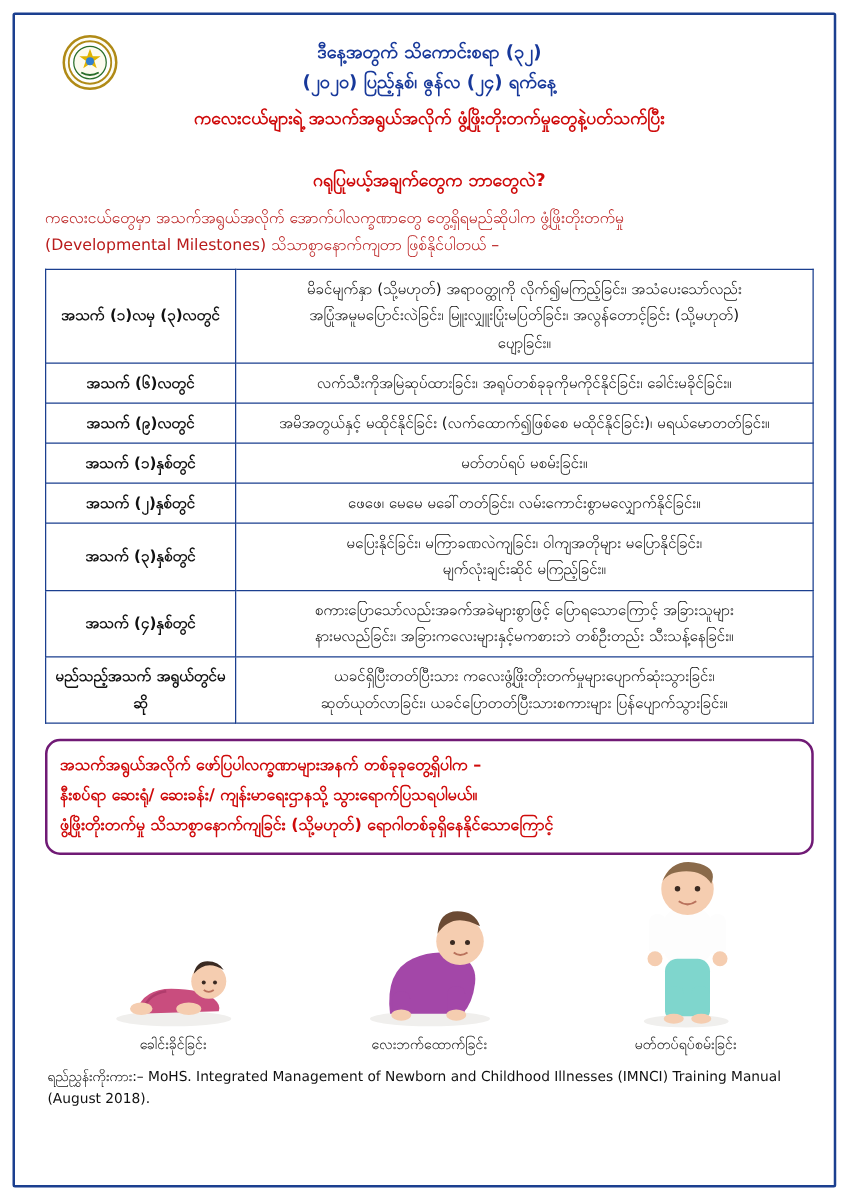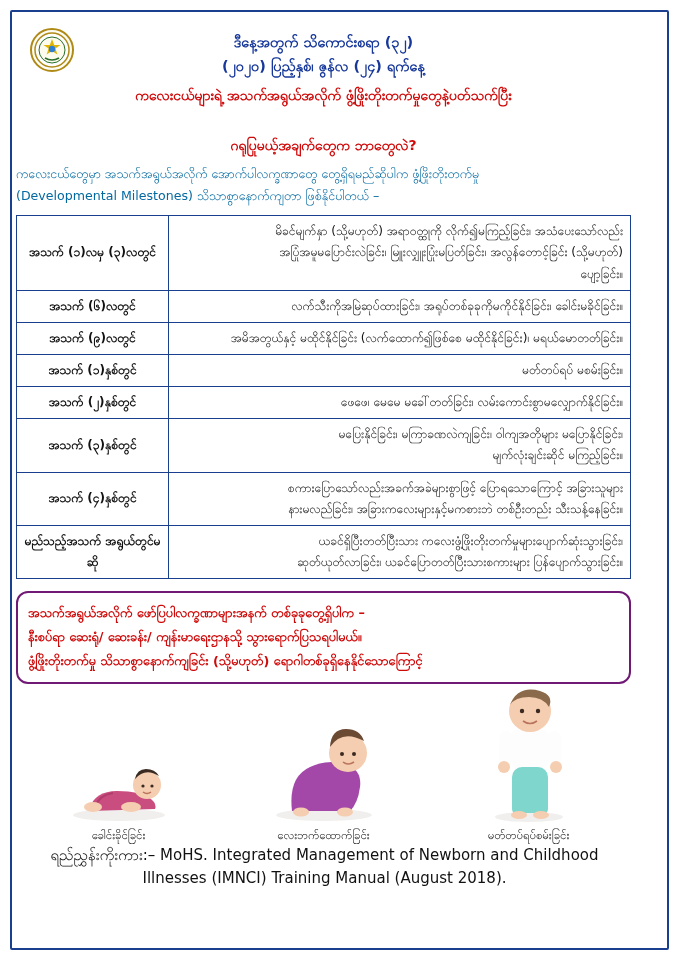--- a/index.html
+++ b/index.html
@@ -17,21 +17,21 @@
   }
   .page-border {
     position: absolute;
     left: 10px; top: 10px;
     width: 659px; height: 940px;
     border: 2px solid #1b3f8f;
     border-radius: 2px;
   }
   .inner {
     position: absolute;
-    left: 2px; top: 16px;
+    left: 22px; top: 16px;
     width: 643px; height: 928px;
     padding: 6px 14px 0 14px;
   }
   
   .header {
     position: relative;
     text-align: center;
     padding-top: 10px;
   }
   .logo {
@@ -68,21 +68,21 @@
   }
   .title-4 {
     color: #cf0a0a;
     font-size: 14px;
     font-weight: bold;
     line-height: 1.6;
     margin-top: 27px;
   }
   .intro {
     margin-top: 7px;
-    color: #0369a1;
+    color: #b91c1c;
     font-size: 12.6px;
     line-height: 1.75;
     text-align: justify;
   }
   .intro .ln {
     display: block;
   }
   
   table.milestones {
     width: 100%;
@@ -100,21 +100,21 @@
   }
   td.age {
     width: 152px;
     text-align: center;
     color: #cf0a0a;
     font-weight: bold;
     font-size: 12.6px;
     line-height: 1.8;
   }
   td.desc {
-    text-align: right;
+    text-align: center;
   }
   td.desc .ln { display: block; }
   
   .callout {
     margin-top: 12px;
     border: 2px solid #701a75;
     border-radius: 12px;
     padding: 8px 10px 10px 10px;
     text-align: left;
   }
@@ -143,25 +143,25 @@
     align-items: flex-end;
     justify-content: center;
   }
   .caption {
     margin-top: 4px;
     font-size: 11.4px;
     color: #111111;
     line-height: 1.5;
   }
   .source {
-    font-size: 15px;
+    margin-top: 10px;
+    font-size: 11px;
     color: #111111;
     line-height: 1.5;
     padding-left: 2px;
-    text-align: center;
   }
 </style>
 </head>
 <body>
 
 <div class="page-border"></div>
 
 <div class="inner">
 
   <div class="header">

